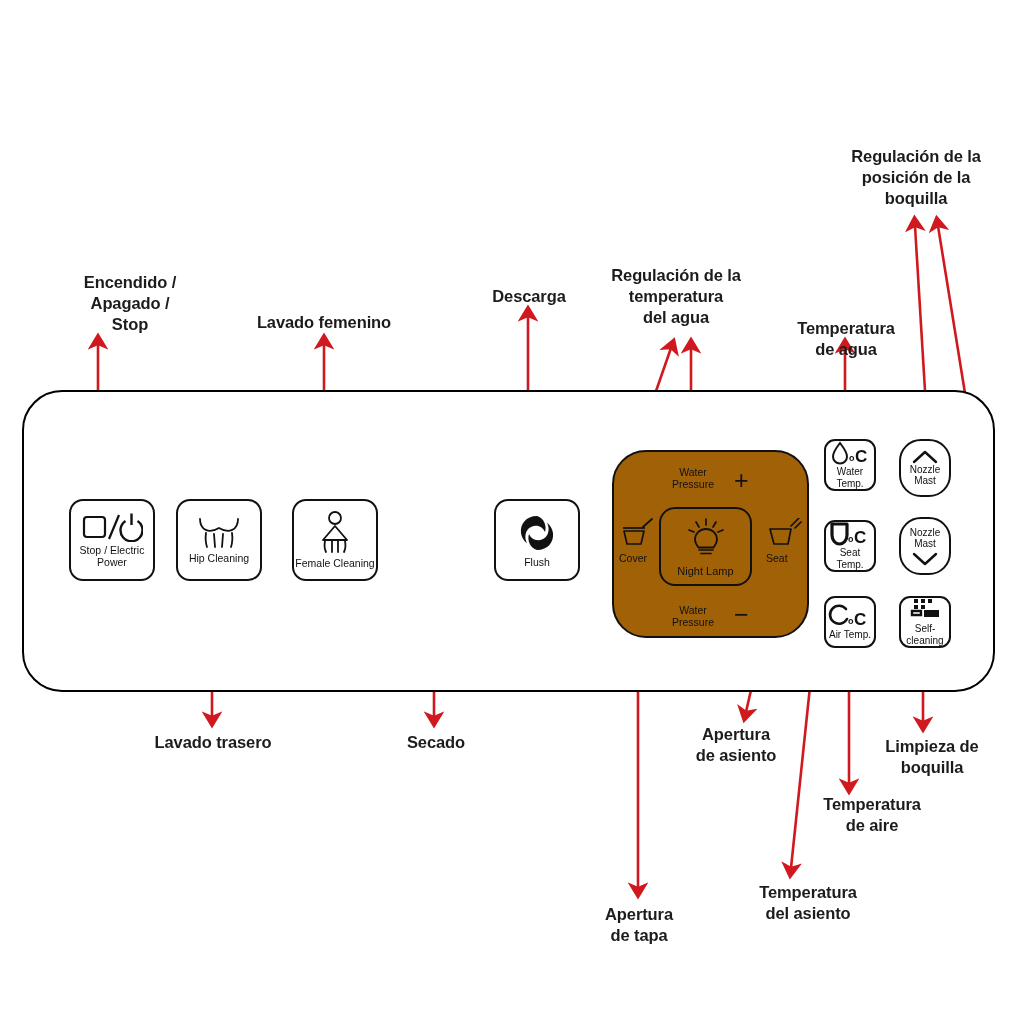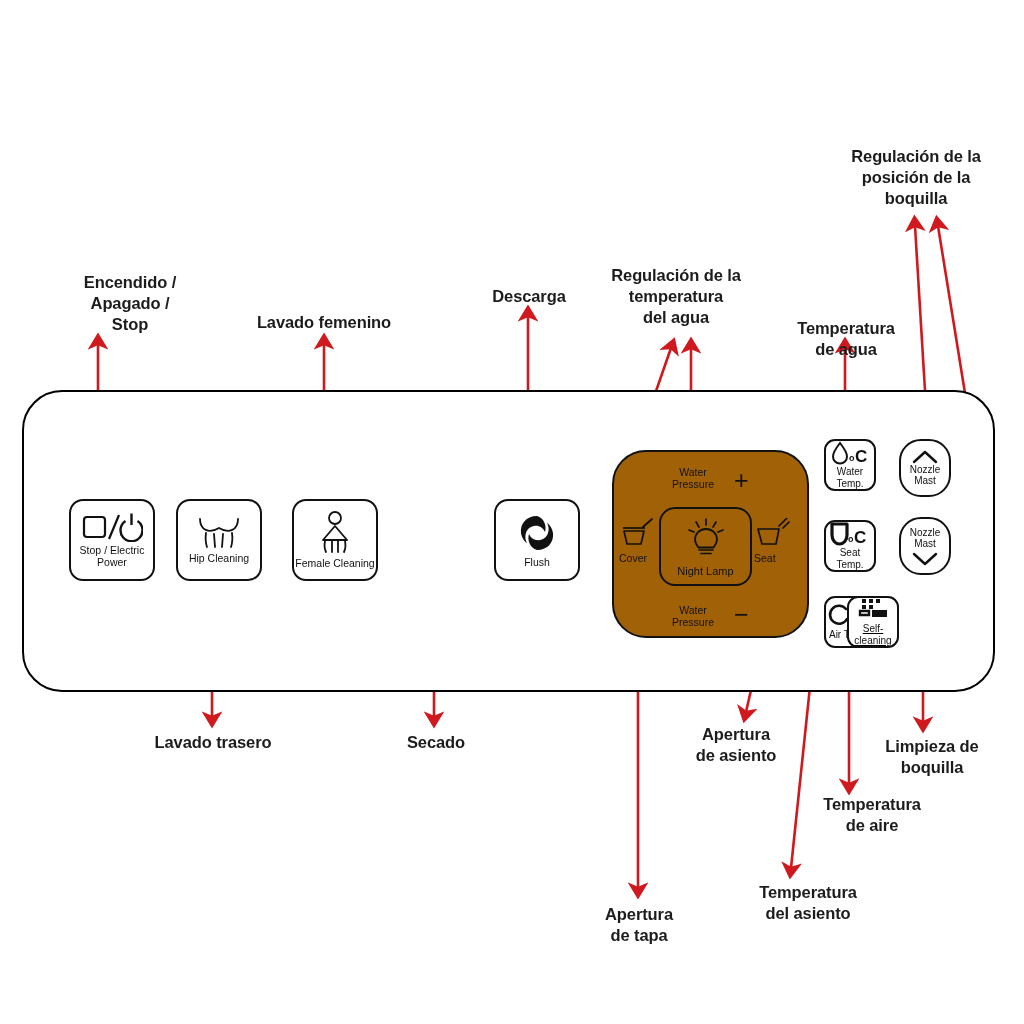--- a/index.html
+++ b/index.html
@@ -228,21 +228,21 @@
         <span class="glyph">
           <svg width="36" height="28" viewBox="0 0 36 28">
             <line x1="4" y1="10" x2="26" y2="10" stroke="#111" stroke-width="1.7"></line>
             <path d="M5,13 L25,13 L22,26 L8,26 Z" fill="none" stroke="#111" stroke-width="1.7" stroke-linejoin="round"></path>
             <line x1="24" y1="9" x2="33" y2="1" stroke="#111" stroke-width="1.7" stroke-linecap="round"></line>
           </svg>
         </span>
         <span class="cap">Cover</span>
       </div>
 
-      <div class="side-item" style="left:140px;top:66px;">
+      <div class="side-item" style="left:152px;top:66px;">
         <span class="glyph">
           <svg width="36" height="28" viewBox="0 0 36 28">
             <path d="M4,11 L25,11 L22,26 L8,26 Z" fill="none" stroke="#111" stroke-width="1.7" stroke-linejoin="round"></path>
             <line x1="25" y1="8" x2="33" y2="0" stroke="#111" stroke-width="1.7" stroke-linecap="round"></line>
             <line x1="29" y1="10" x2="35" y2="4" stroke="#111" stroke-width="1.7" stroke-linecap="round"></line>
           </svg>
         </span>
         <span class="cap">Seat</span>
       </div>
     </div>
@@ -311,21 +311,21 @@
       <span class="glyph">
         <svg width="44" height="24" viewBox="0 0 44 24">
           <path d="M18,5 A9,9 0 1 0 19,15" fill="none" stroke="#111" stroke-width="2.6" stroke-linecap="round"></path>
           <text x="20" y="20" font-family="'Liberation Sans',sans-serif" font-size="9" font-weight="bold" fill="#111">o</text>
           <text x="26" y="21" font-family="'Liberation Sans',sans-serif" font-size="17" font-weight="bold" fill="#111">C</text>
         </svg>
       </span>
       <span class="cap">Air Temp.</span>
     </div>
 
-    <div class="btn btn-sm" style="left:823px;top:204px;text-decoration:underline;">
+    <div class="btn btn-sm" style="left:875px;top:204px;">
       <span class="glyph">
         <svg width="34" height="24" viewBox="0 0 34 24">
           <rect x="6" y="1" width="4" height="4" fill="#111"></rect>
           <rect x="13" y="1" width="4" height="4" fill="#111"></rect>
           <rect x="20" y="1" width="4" height="4" fill="#111"></rect>
           <rect x="6" y="7" width="4" height="4" fill="#111"></rect>
           <rect x="13" y="7" width="4" height="4" fill="#111"></rect>
           <path d="M4,13 L13,13 L13,17 L4,17 Z" fill="none" stroke="#111" stroke-width="2.4"></path>
           <rect x="16" y="12" width="15" height="7" fill="#111"></rect>
         </svg>

